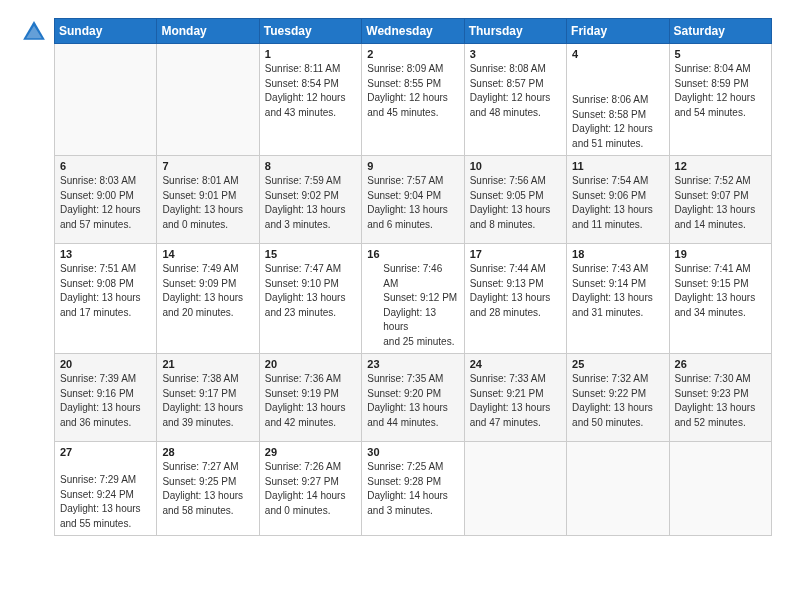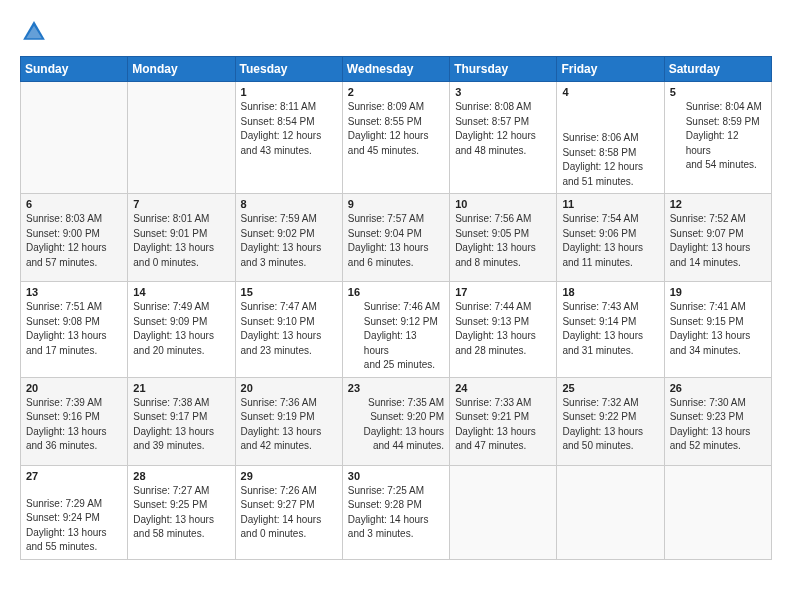--- a/index.html
+++ b/index.html
@@ -8,21 +8,20 @@
       height: 612px;
       font-family: Arial, sans-serif;
       background: #fff;
       overflow: hidden;
     }
     .page {
       width: 792px;
       height: 516px;
       padding: 18px 20px 14px 20px;
       display: flex;
-      flex-direction: column;
     }
     .header {
       display: flex;
       justify-content: space-between;
       align-items: flex-start;
       margin-bottom: 10px;
     }
     .logo {
       display: flex;
       align-items: center;
@@ -166,21 +165,21 @@
           </td>
           <td>
             <span class="day-num">4</span>
             <div class="day-info" style="white-space: pre-line; margin-top: 33px;">Sunrise: 8:06 AM
 Sunset: 8:58 PM
 Daylight: 12 hours
 and 51 minutes.</div>
           </td>
           <td>
             <span class="day-num">5</span>
-            <div class="day-info" style="white-space: pre-line; margin-left: 16px;">Sunrise: 8:04 AM
+            <div class="day-info" style="white-space: pre-line;">Sunrise: 8:04 AM
 Sunset: 8:59 PM
 Daylight: 12 hours
 and 54 minutes.</div>
           </td>
         </tr>
         <tr>
           <td>
             <span class="day-num">6</span>
             <div class="day-info" style="white-space: pre-line;">Sunrise: 8:03 AM
 Sunset: 9:00 PM
@@ -298,21 +297,21 @@
           </td>
           <td>
             <span class="day-num">20</span>
             <div class="day-info" style="white-space: pre-line;">Sunrise: 7:36 AM
 Sunset: 9:19 PM
 Daylight: 13 hours
 and 42 minutes.</div>
           </td>
           <td>
             <span class="day-num">23</span>
-            <div class="day-info" style="white-space: pre-line; text-align: right;">Sunrise: 7:35 AM
+            <div class="day-info" style="white-space: pre-line;">Sunrise: 7:35 AM
 Sunset: 9:20 PM
 Daylight: 13 hours
 and 44 minutes.</div>
           </td>
           <td>
             <span class="day-num">24</span>
             <div class="day-info" style="white-space: pre-line;">Sunrise: 7:33 AM
 Sunset: 9:21 PM
 Daylight: 13 hours
 and 47 minutes.</div>

